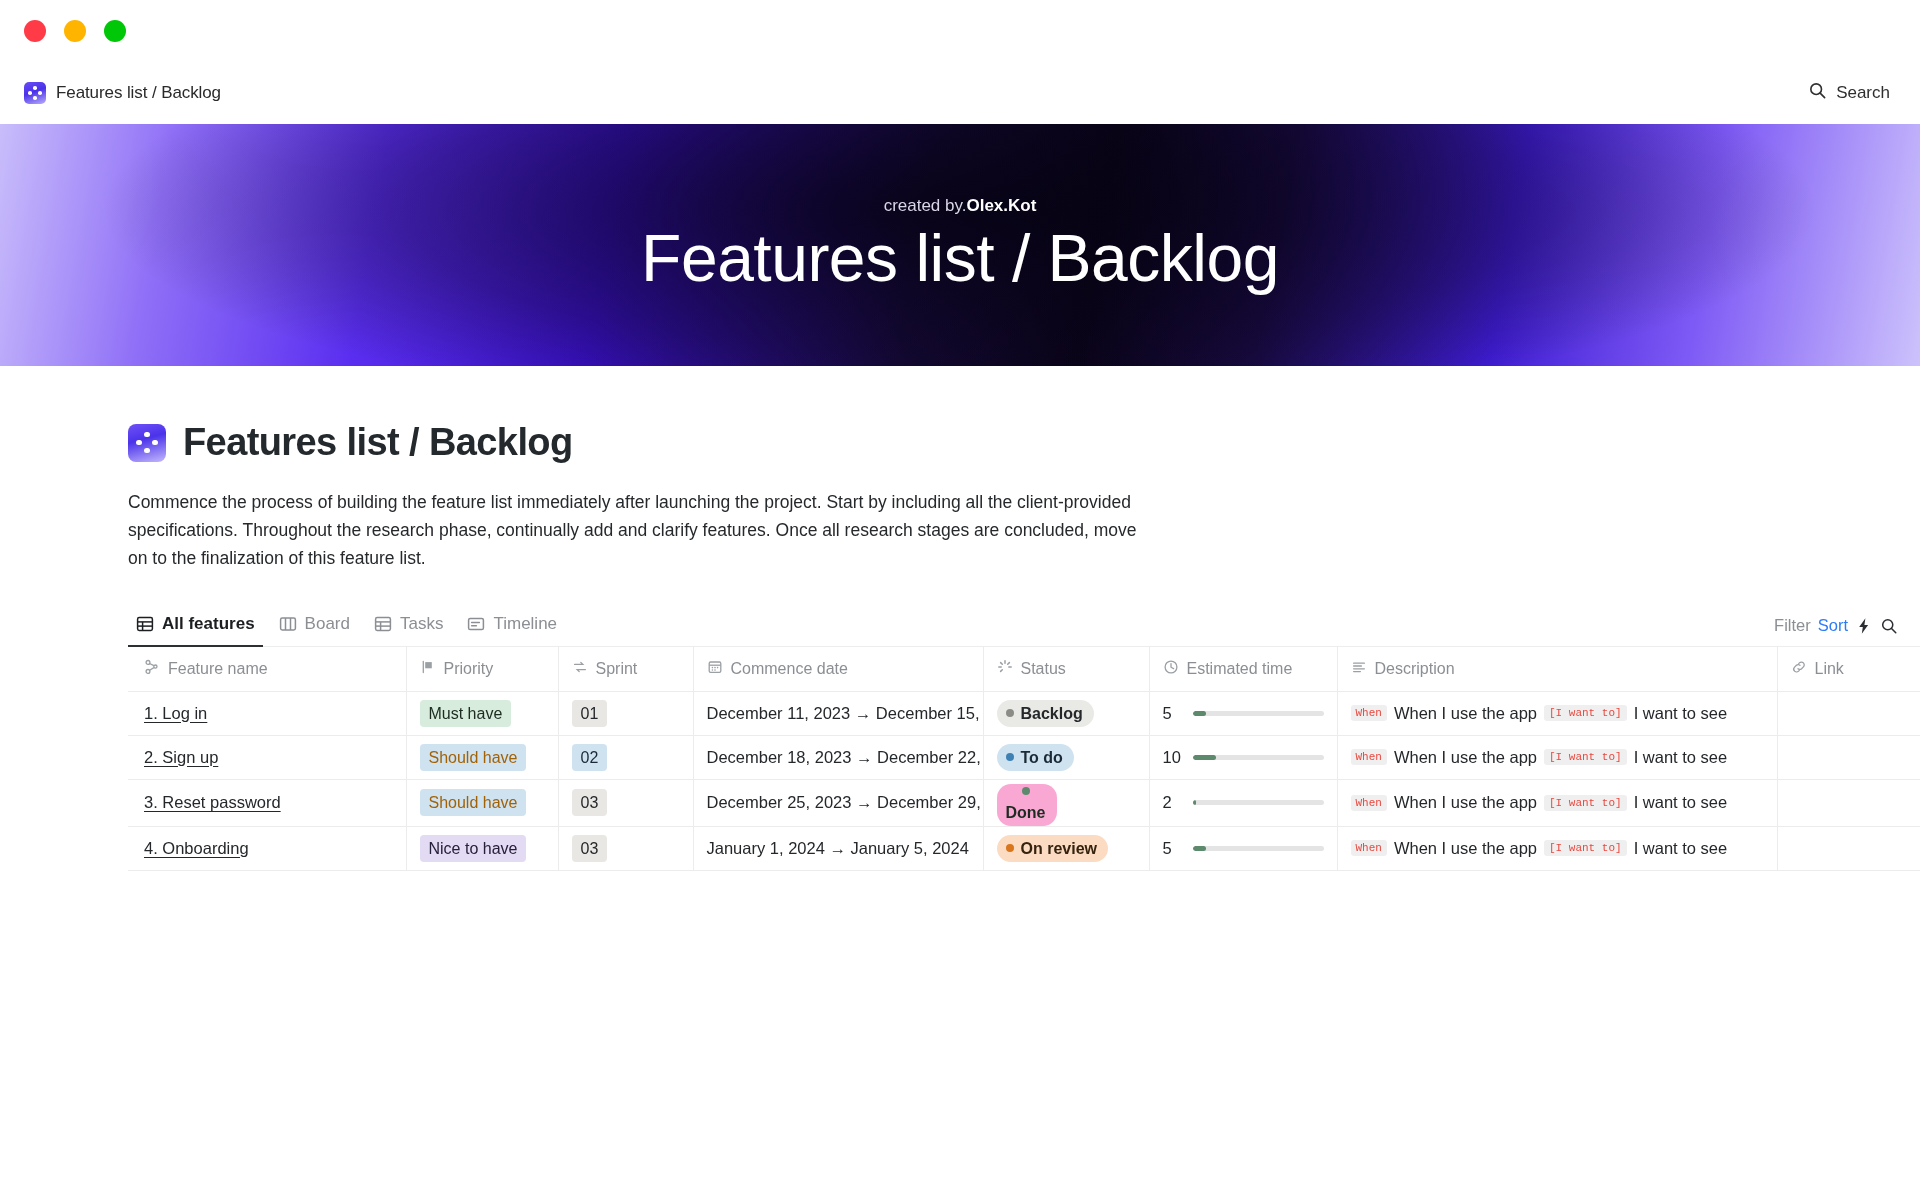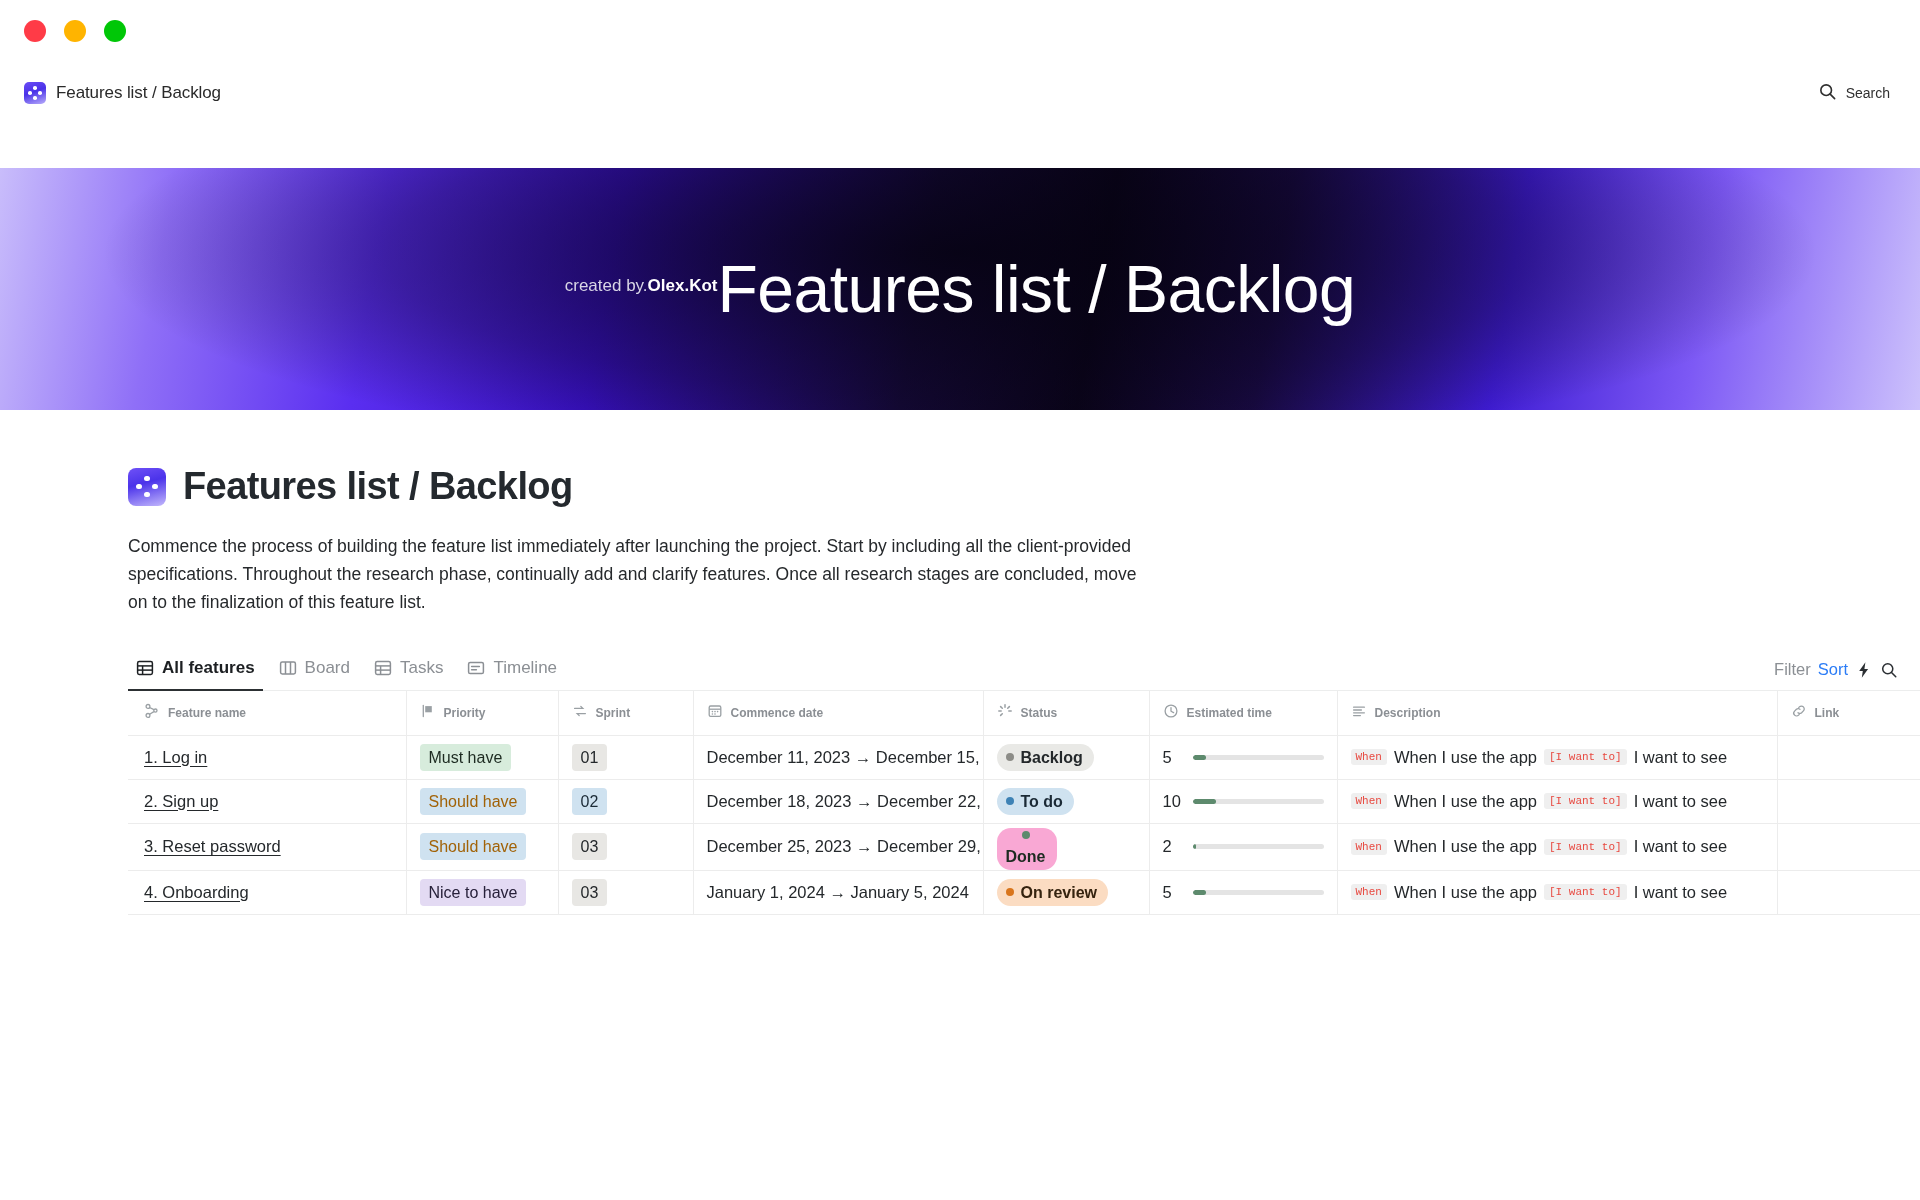--- a/index.html
+++ b/index.html
@@ -40,40 +40,40 @@
     position: absolute; width: 3.6px; height: 3.6px; border-radius: 50%;
     background: #ffffff;
   }
   .doc-icon i.d1 { left: 9.2px; top: 4.4px; }
   .doc-icon i.d2 { left: 4.4px; top: 9.2px; }
   .doc-icon i.d3 { left: 14px;  top: 9.2px; }
   .doc-icon i.d4 { left: 9.2px; top: 14px; }
   .appbar-title { font-size: 17px; color: #2a2a2a; letter-spacing: -.1px; }
   .appbar-search {
     display: flex; align-items: center; gap: 9px;
-    font-size: 14px; color: #2f2f2f; cursor: pointer;
+    font-size: 17px; color: #2f2f2f; cursor: pointer;
   }
 
   
   .hero {
     height: 242px; position: relative; overflow: hidden;
     background:
       linear-gradient(100deg,
         #c9bdfb 0%,
         #8f6ff7 9%,
         #5a2ef0 20%,
         #3a11c9 32%,
         #160a3a 48%,
         #0a0418 57%,
         #1a0b46 66%,
         #3f1cd4 78%,
         #7d59f5 88%,
         #cdc2fc 100%);
-    display: flex; flex-direction: row;
-    align-items: center; justify-content: center; margin-top: 44px;
+    display: flex; flex-direction: column;
+    align-items: center; justify-content: center;
   }
   .hero::after {
     content: ""; position: absolute; inset: 0;
     background: radial-gradient(ellipse 62% 120% at 50% 35%, rgba(5,2,16,.82) 0%, rgba(8,3,24,.35) 48%, rgba(0,0,0,0) 72%);
     pointer-events: none;
   }
   .hero-sub {
     position: relative; z-index: 2;
     font-size: 17px; color: #d9d6e6; margin-bottom: 6px;
   }
@@ -131,21 +131,21 @@
   
   .tbl { width: 100%; border-collapse: collapse; table-layout: fixed; }
   .tbl th, .tbl td {
     border-right: 1px solid #ececec;
     border-bottom: 1px solid #ececec;
     text-align: left; vertical-align: middle;
     overflow: hidden; white-space: nowrap;
   }
   .tbl th {
     height: 44px; padding: 0 13px;
-    font-size: 12px; font-weight: 700; color: #8b8f94; text-align: center;
+    font-size: 16px; font-weight: 400; color: #8b8f94; text-align: center;
   }
   .tbl td { height: 44px; padding: 0 13px; font-size: 16.5px; color: #24282b; }
   .tbl tr td:first-child, .tbl tr th:first-child { padding-left: 16px; }
   .th-inner { display: flex; align-items: center; gap: 8px; }
   .th-inner svg { flex: none; }
 
   .c-feature { width: 278px; }
   .c-priority { width: 152px; }
   .c-sprint { width: 135px; }
   .c-date { width: 290px; }

